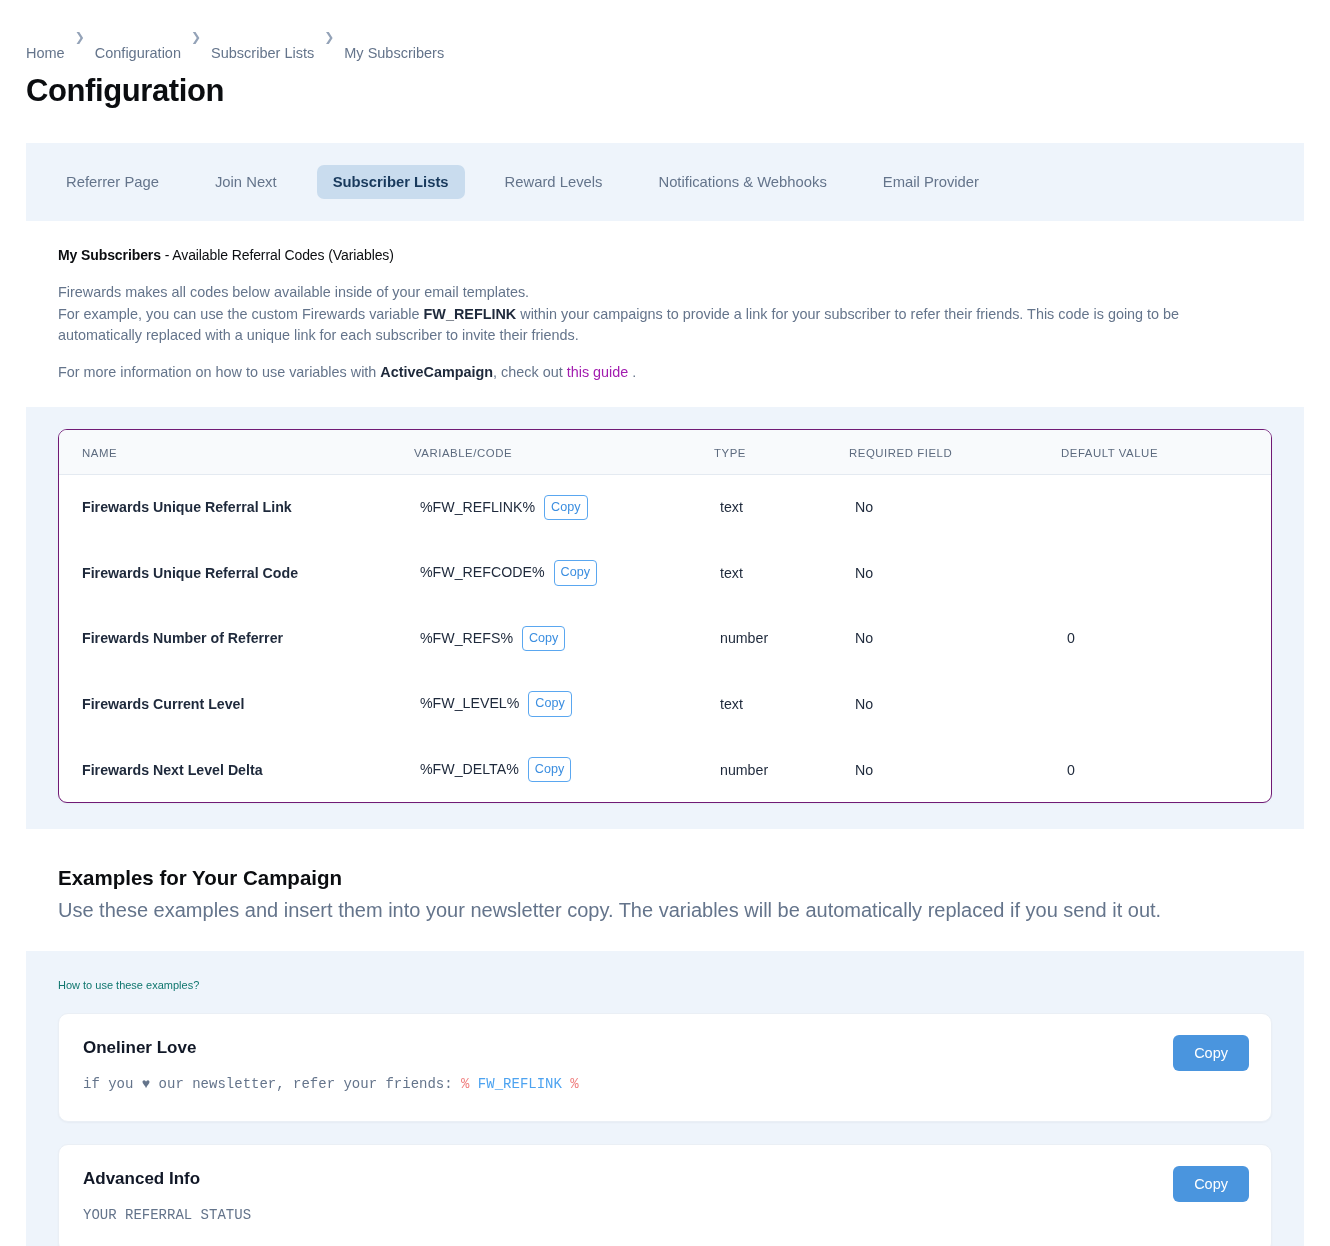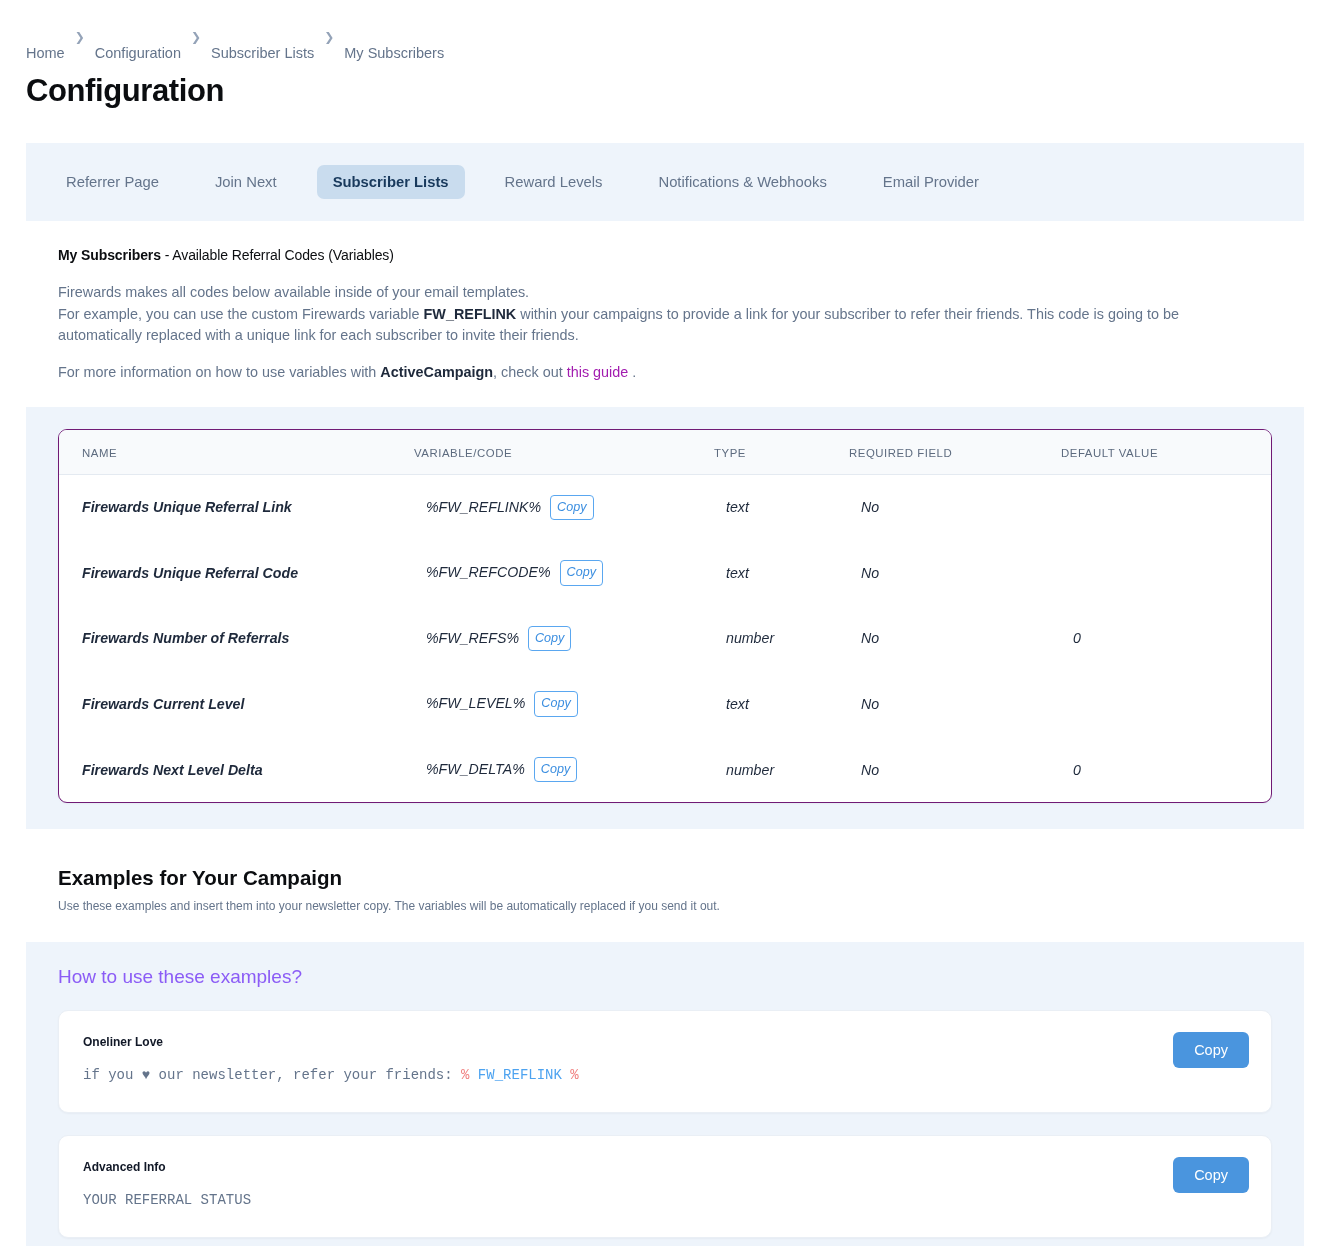--- a/index.html
+++ b/index.html
@@ -115,23 +115,22 @@
     font-size: 11.4px;
     font-weight: normal;
     letter-spacing: 0.55px;
     color: #5d6b7f;
     padding: 16px 0 14px 0;
     height: 44px;
   }
   table.vartable tbody td {
     font-size: 14.2px;
     color: #1e293b;
-    padding: 20px 12px;
+    padding: 20px 6px;
     vertical-align: middle;
-    font-style: italic;
   }
   .col-name   { width: 355px; padding-left: 23px !important; }
   .col-var    { width: 300px; }
   .col-type   { width: 135px; }
   .col-req    { width: 212px; }
   .col-def    { width: auto; }
   thead .col-name { padding-left: 23px !important; }
 
   td.c-name { font-weight: bold; color: #111827; padding-left: 23px !important; }
   td.c-var { color: #64748b; white-space: nowrap; }
@@ -161,49 +160,49 @@
   }
   .examples-head .h {
     padding-left: 32px;
     font-size: 20.5px;
     font-weight: bold;
     color: #0b0d10;
   }
   .examples-head .sub {
     padding-left: 32px;
     margin-top: 9px;
-    font-size: 12px;
+    font-size: 20px;
     color: #64748b;
   }
 
   
   .examples-panel {
     margin: 0 26px 0 26px;
     background: #eef4fb;
     padding: 24px 32px 24px 32px;
   }
   .how-link {
     display: inline-block;
-    font-size: 19px;
-    color: #8b5cf6;
+    font-size: 11px;
+    color: #0f766e;
     text-decoration: none;
     margin-bottom: 22px;
     cursor: pointer;
   }
   .ex-card {
     background: #ffffff;
     border: 1px solid #eaeff5;
     border-radius: 10px;
     padding: 24px 24px 26px 24px;
     position: relative;
     box-shadow: 0 1px 2px rgba(15,23,42,0.04);
   }
   .ex-card + .ex-card { margin-top: 22px; }
   .ex-title {
-    font-size: 12px;
+    font-size: 17px;
     font-weight: bold;
     color: #111827;
     margin-bottom: 16px;
   }
   .ex-code {
     font-family: "Liberation Mono", monospace;
     font-size: 14px;
     line-height: 21px;
     color: #64748b;
     white-space: pre-wrap;
@@ -288,21 +287,21 @@
           <td class="c-def col-def"></td>
         </tr>
         <tr>
           <td class="c-name col-name">Firewards Unique Referral Code</td>
           <td class="c-var col-var"><span>%FW_REFCODE%</span><span class="copy-sm">Copy</span></td>
           <td class="c-type col-type">text</td>
           <td class="c-req col-req">No</td>
           <td class="c-def col-def"></td>
         </tr>
         <tr>
-          <td class="c-name col-name">Firewards Number of Referrals</td>
+          <td class="c-name col-name">Firewards Number of Referrer</td>
           <td class="c-var col-var"><span>%FW_REFS%</span><span class="copy-sm">Copy</span></td>
           <td class="c-type col-type">number</td>
           <td class="c-req col-req">No</td>
           <td class="c-def col-def">0</td>
         </tr>
         <tr>
           <td class="c-name col-name">Firewards Current Level</td>
           <td class="c-var col-var"><span>%FW_LEVEL%</span><span class="copy-sm">Copy</span></td>
           <td class="c-type col-type">text</td>
           <td class="c-req col-req">No</td>

